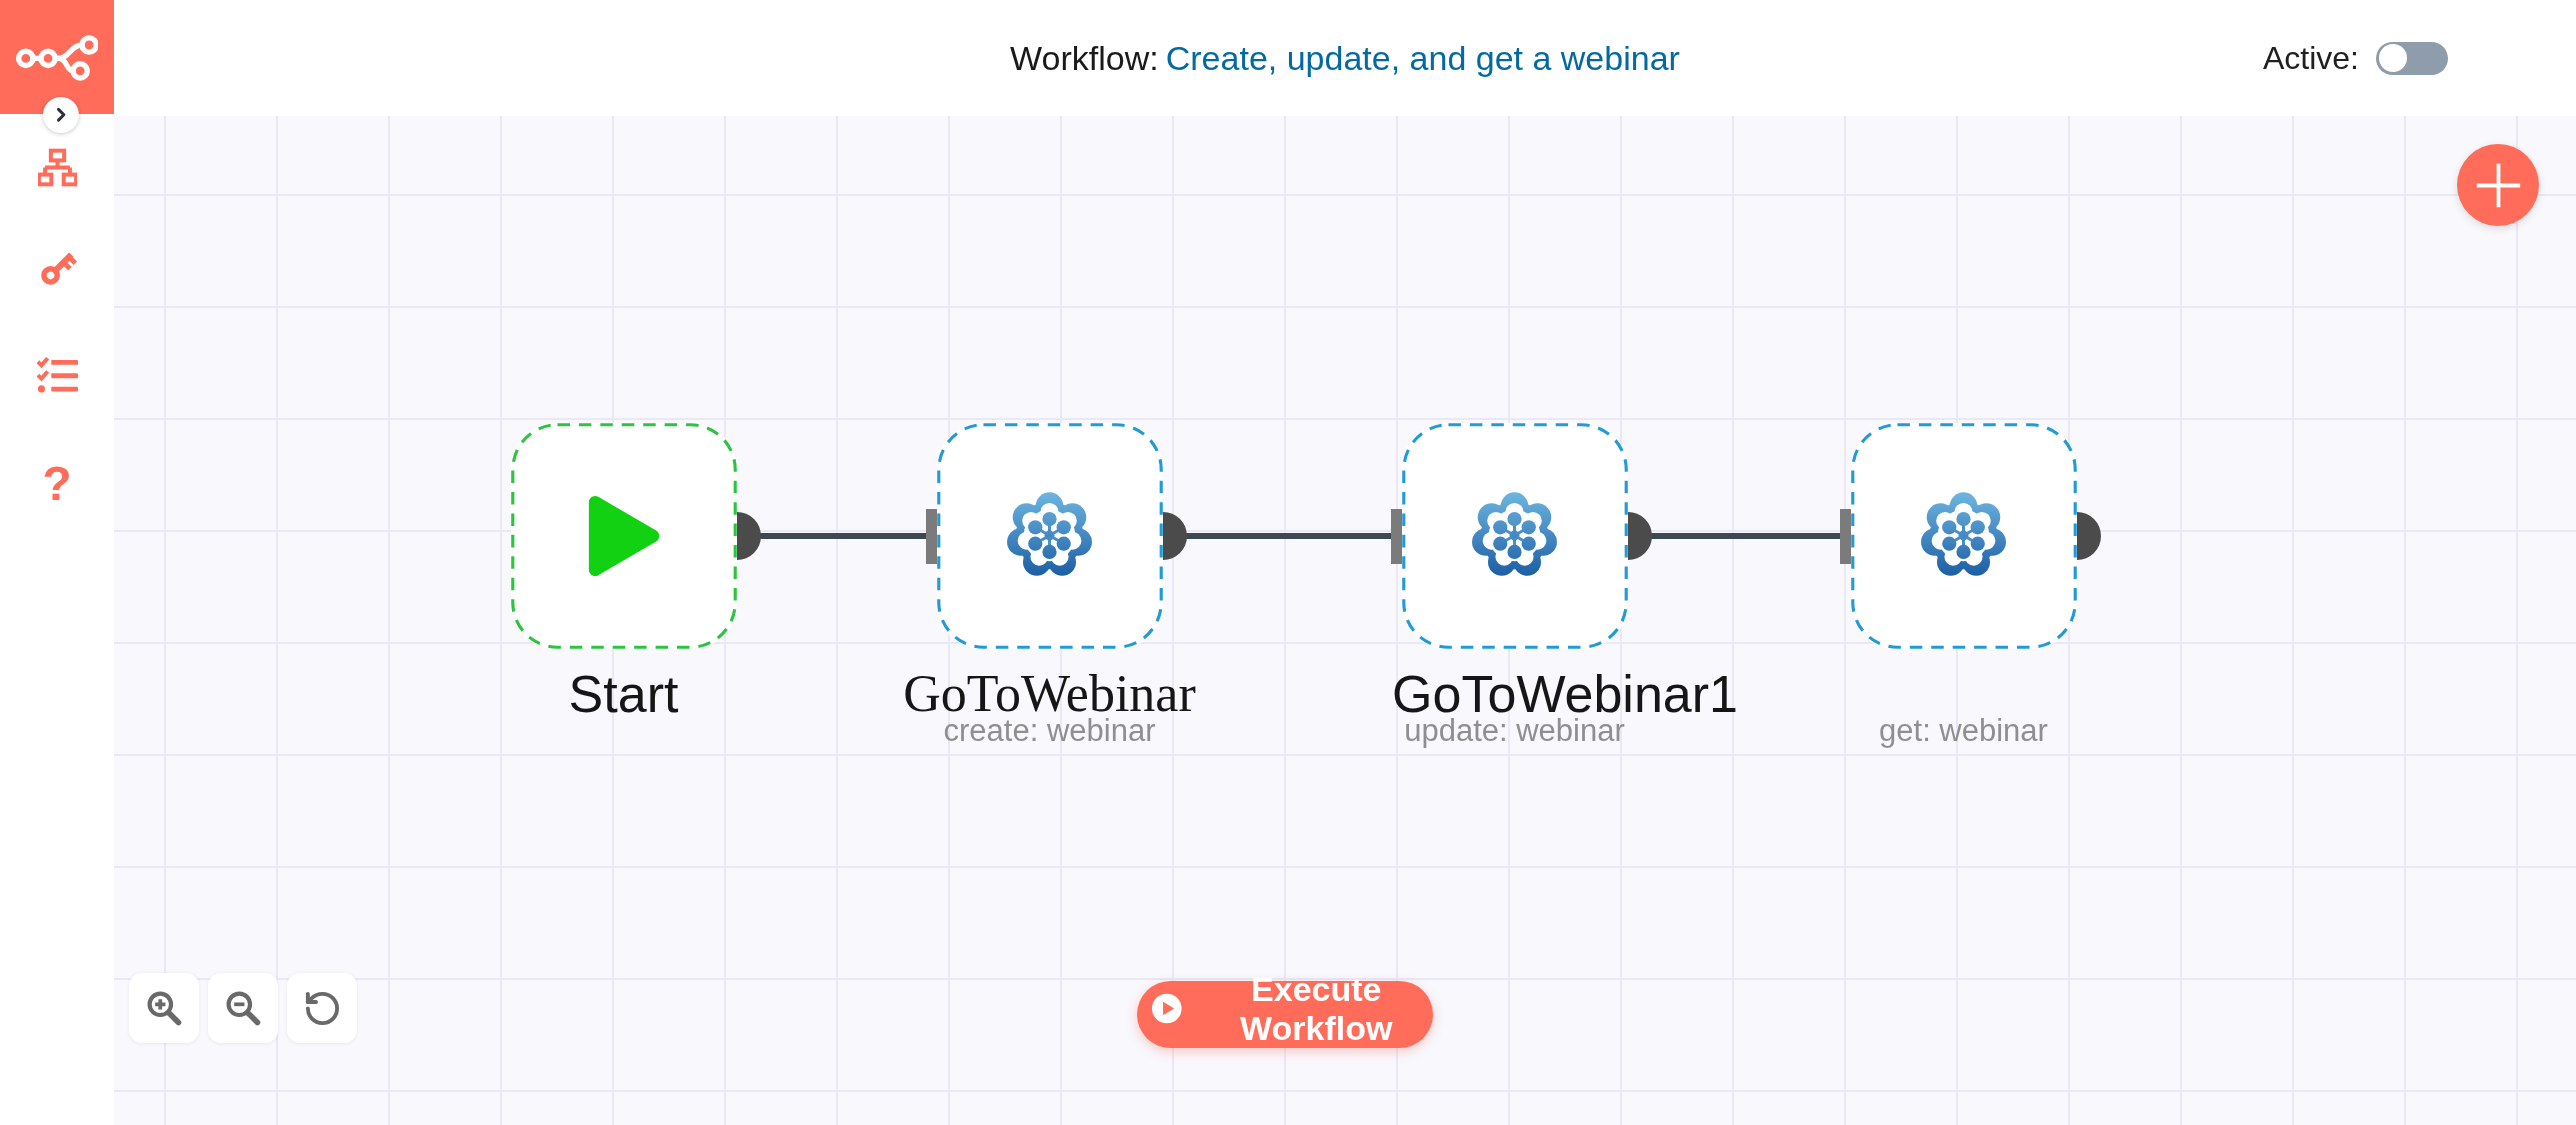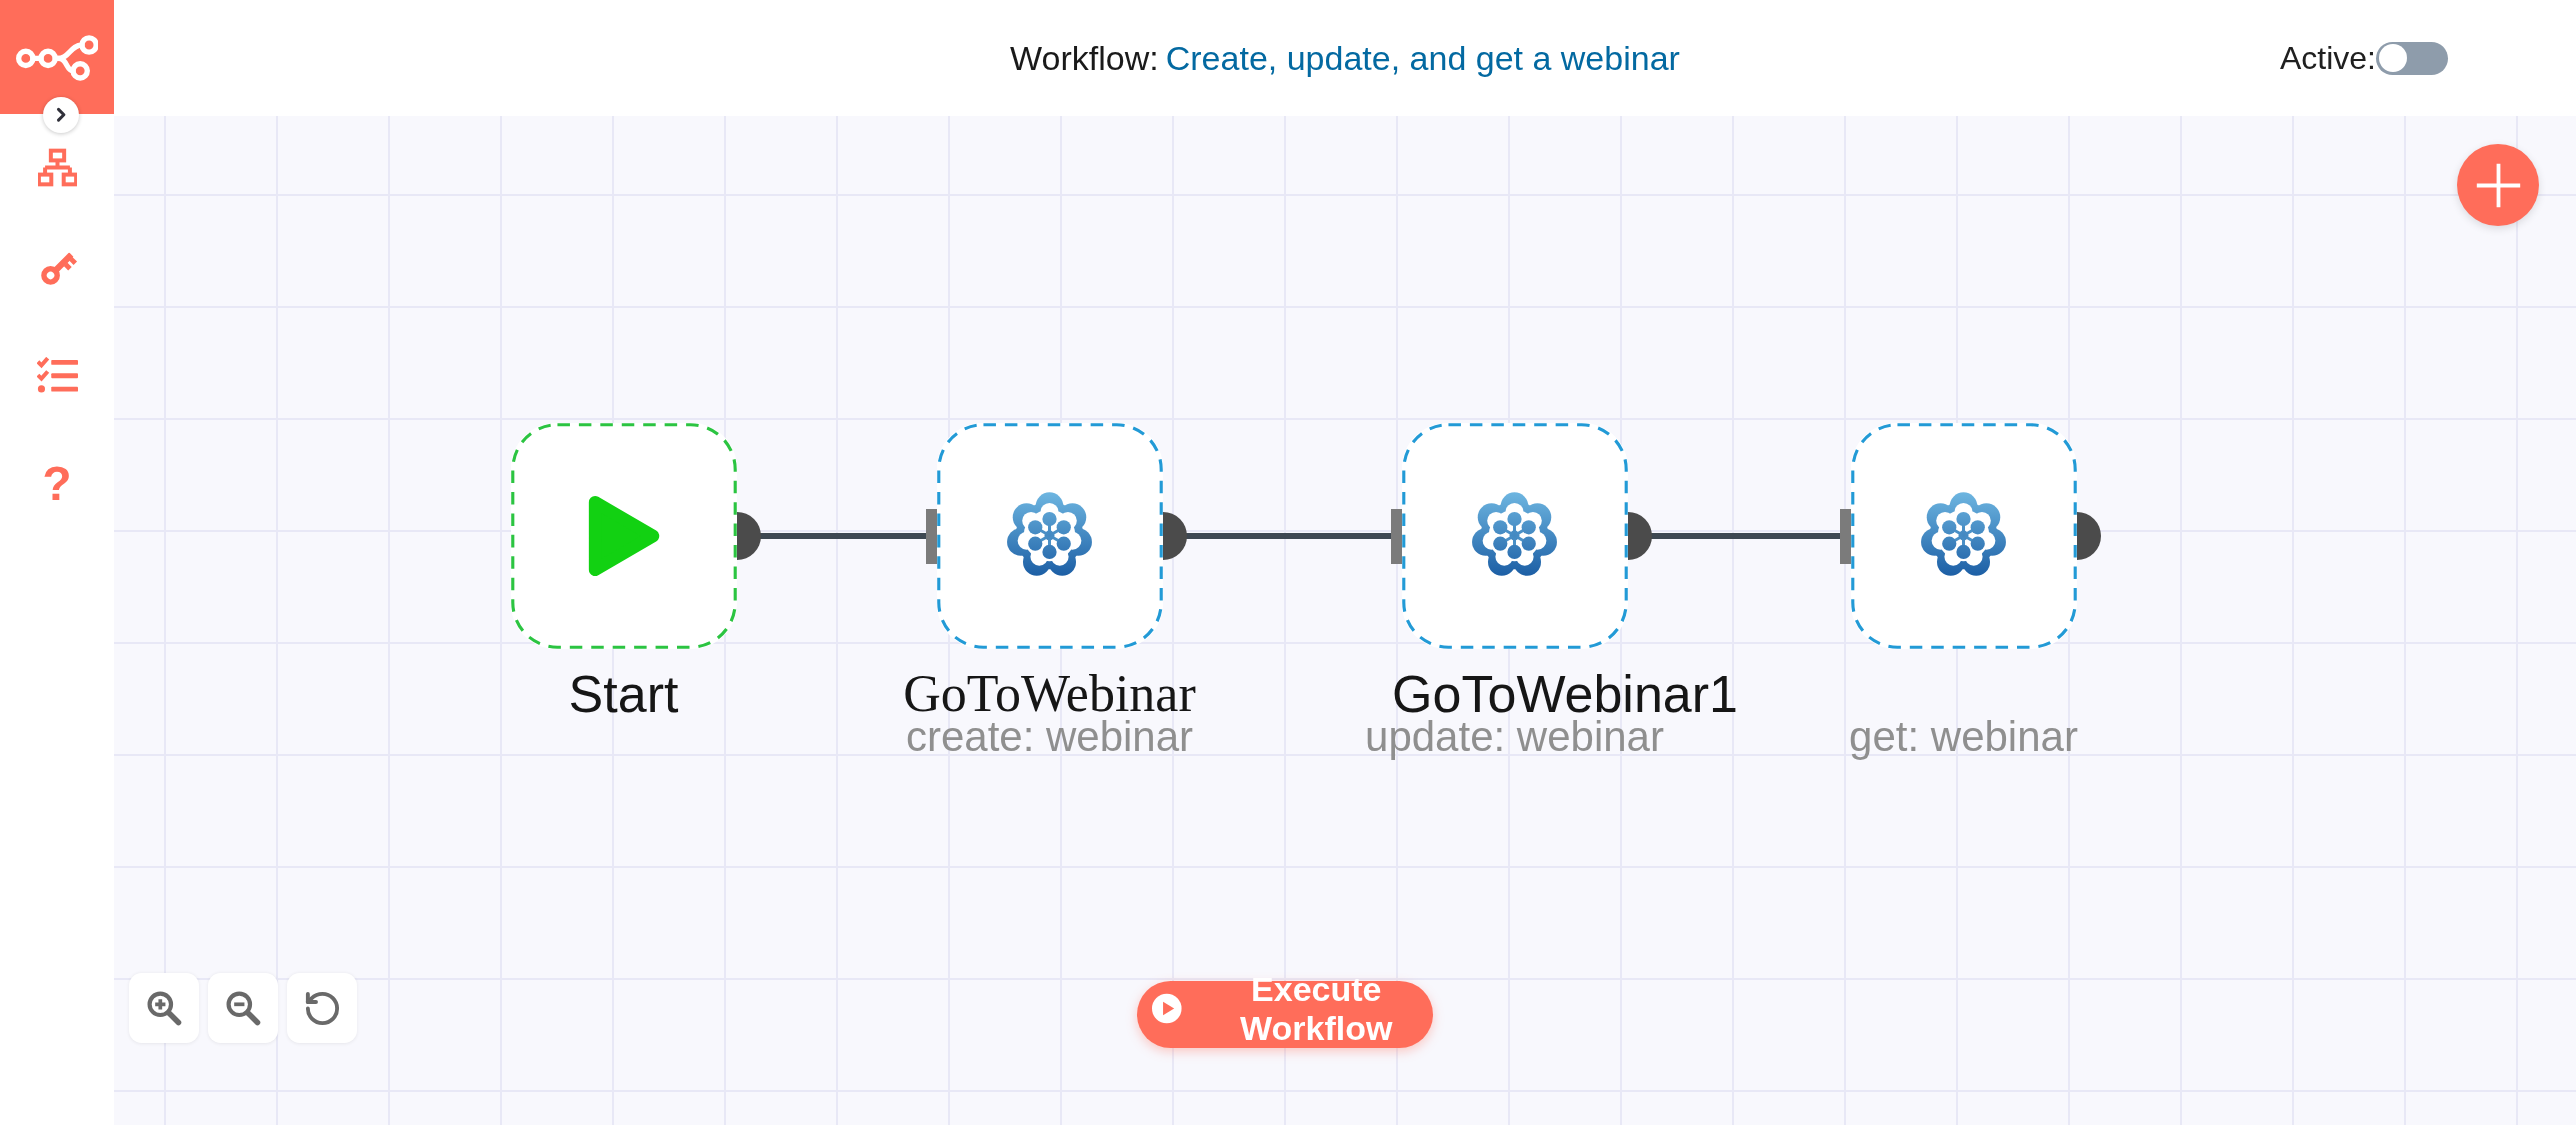--- a/index.html
+++ b/index.html
@@ -17,41 +17,41 @@
     background:none; border:none; }
   .side-icon.workflows { top:148px; }
   .side-icon.credentials { top:248px; }
   .side-icon.executions { top:357px; }
   .side-icon.help { top:460px; font-size:48px; font-weight:700; color:#ff6d5a; line-height:1; }
 
   .header { position:absolute; left:114px; top:0; width:2462px; height:116px; background:#ffffff; z-index:10; }
   .title-wrap { position:absolute; left:0; top:0; width:100%; height:116px;
     display:flex; align-items:center; justify-content:center; font-size:34px; color:#1a1a1a; }
   .title-wrap .wf-name { color:#0369a1; margin-left:7px; cursor:pointer; }
-  .active-wrap { position:absolute; right:128px; top:0; height:116px; display:flex; align-items:center; gap:0; }
+  .active-wrap { position:absolute; right:128px; top:0; height:116px; display:flex; align-items:center; gap:17px; }
   .active-label { font-size:32px; color:#202020; }
   .toggle { position:relative; width:72px; height:33px; border-radius:17px; background:#8e9cab; border:none; cursor:pointer; }
   .toggle .knob { position:absolute; left:2.7px; top:2.7px; width:28px; height:28px; border-radius:50%; background:#ffffff; }
 
   
   .canvas { position:absolute; left:114px; top:116px; width:2462px; height:1009px;
     background-color:#f8f8fd;
     background-image:
       linear-gradient(to right, #e8e8f6 1.8px, transparent 1.8px),
       linear-gradient(to bottom, #e8e8f6 1.8px, transparent 1.8px);
     background-size:112px 112px;
     background-position:50px 78px; }
 
   
   .node { position:absolute; width:226px; height:226px; top:307px; background:#ffffff; border-radius:45px; cursor:pointer; }
   .node svg.border { position:absolute; left:0; top:0; width:100%; height:100%; }
   .node .node-icon { position:absolute; left:68px; top:68px; width:89px; height:89px; }
   .node .start-icon { position:absolute; left:76px; top:72px; width:75px; height:82px; }
   .node-label { position:absolute; top:548px; width:447px; text-align:center; font-size:52px; color:#161616; }
-  .node-sub { position:absolute; top:597px; width:447px; text-align:center; font-size:42px; color:#8f8f8f; }
+  .node-sub { position:absolute; top:597px; width:447px; text-align:center; font-size:31px; color:#8f8f8f; }
 
   .conn { position:absolute; top:417px; height:6.3px; background:#3e4852; }
   .ep-circle { position:absolute; top:396px; width:48px; height:48px; border-radius:50%; background:#4b4b4b; cursor:crosshair; }
   .ep-rect { position:absolute; top:393px; width:20.6px; height:55px; background:#7b7b7b; cursor:crosshair; }
 
   .add-btn { position:absolute; left:2343px; top:28px; width:82px; height:82px; border-radius:50%;
     background:#ff6d5a; border:none; cursor:pointer; display:flex; align-items:center; justify-content:center;
     box-shadow:0 2.7px 9px rgba(0,0,0,.12); }
 
   .zoom-controls { position:absolute; left:15px; top:857px; display:flex; gap:9px; }

